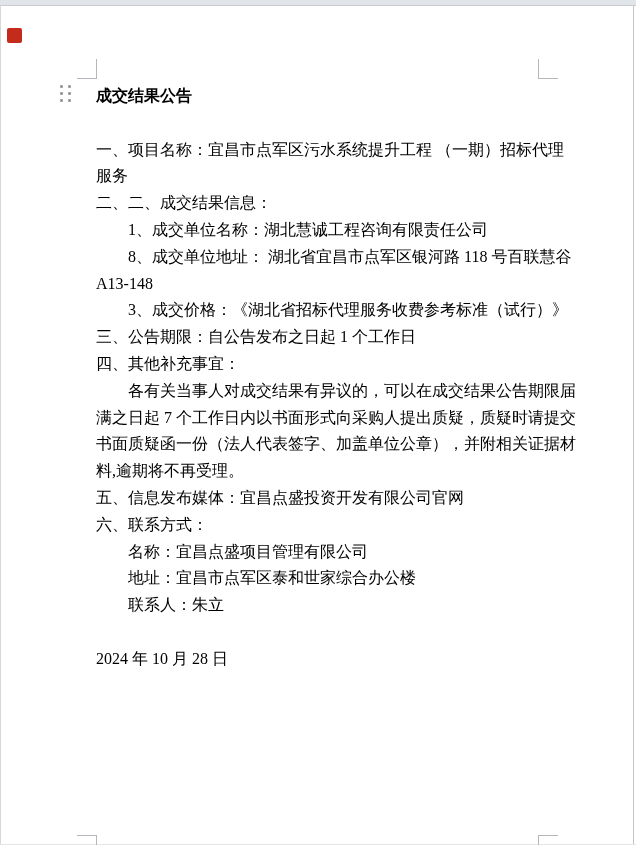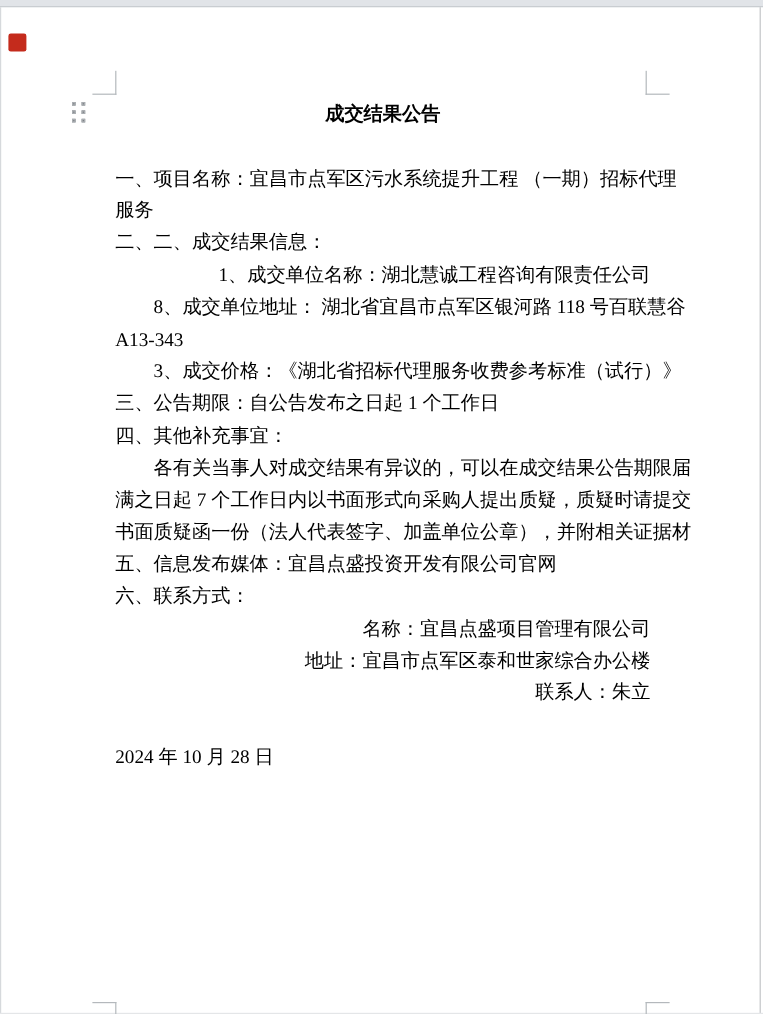--- a/index.html
+++ b/index.html
@@ -32,22 +32,22 @@
     display:grid;grid-template-columns:3px 3px;grid-template-rows:3px 3px 3px;
     column-gap:5px;row-gap:4px;cursor:move;
   }
   .drag-handle i{display:block;width:3px;height:3px;background:#7b7f84;outline:1px solid #a9adb1;outline-offset:-2px;}
 
   .doc{
     position:absolute;left:96px;top:83px;width:446px;
     font-size:16px;line-height:26.8px;
   }
   .doc .line{min-height:26.8px;white-space:nowrap;}
-  .doc .title{text-align:center;font-weight:bold;margin-bottom:26.8px;}
-  .doc .indent{padding-left:32px;text-align:right;}
+  .doc .title{font-weight:bold;margin-bottom:26.8px;}
+  .doc .indent{padding-left:32px;}
   .doc .right{text-align:left;}
   .doc .b{font-weight:normal;}
 </style>
 </head>
 <body>
 
 <div class="top-strip"></div>
 <div class="edge-left"></div>
 <div class="edge-right"></div>
 <div class="edge-bottom"></div>
@@ -69,27 +69,28 @@
 </div>
 
 <div class="doc">
   <div class="line title">成交结果公告</div>
   <div>
       <div class="line"><span class="b">一、项目名称：</span>宜昌市点军区污水系统提升工程 （一期）招标代理</div>
       <div class="line">服务</div>
       <div class="line"><span class="b">二、二、成交结果信息：</span></div>
       <div class="line indent">1、成交单位名称：湖北慧诚工程咨询有限责任公司</div>
       <div class="line indent">8、成交单位地址： 湖北省宜昌市点军区银河路 118 号百联慧谷</div>
-      <div class="line">A13-343</div>
+      <div class="line">A13-148</div>
       <div class="line indent">3、成交价格：《湖北省招标代理服务收费参考标准（试行）》</div>
       <div class="line"><span class="b">三、公告期限：</span>自公告发布之日起 1 个工作日</div>
       <div class="line"><span class="b">四、其他补充事宜：</span></div>
       <div class="line indent">各有关当事人对成交结果有异议的，可以在成交结果公告期限届</div>
       <div class="line">满之日起 7 个工作日内以书面形式向采购人提出质疑，质疑时请提交</div>
       <div class="line">书面质疑函一份（法人代表签字、加盖单位公章），并附相关证据材</div>
+      <div class="line">料,逾期将不再受理。</div>
       <div class="line"><span class="b">五、信息发布媒体：</span>宜昌点盛投资开发有限公司官网</div>
       <div class="line"><span class="b">六、联系方式：</span></div>
       <div class="line indent">名称：宜昌点盛项目管理有限公司</div>
       <div class="line indent">地址：宜昌市点军区泰和世家综合办公楼</div>
       <div class="line indent">联系人：朱立</div>
       <div class="line"></div>
       <div class="line right">2024 年 10 月 28 日</div>
     </div>
 </div>
 

